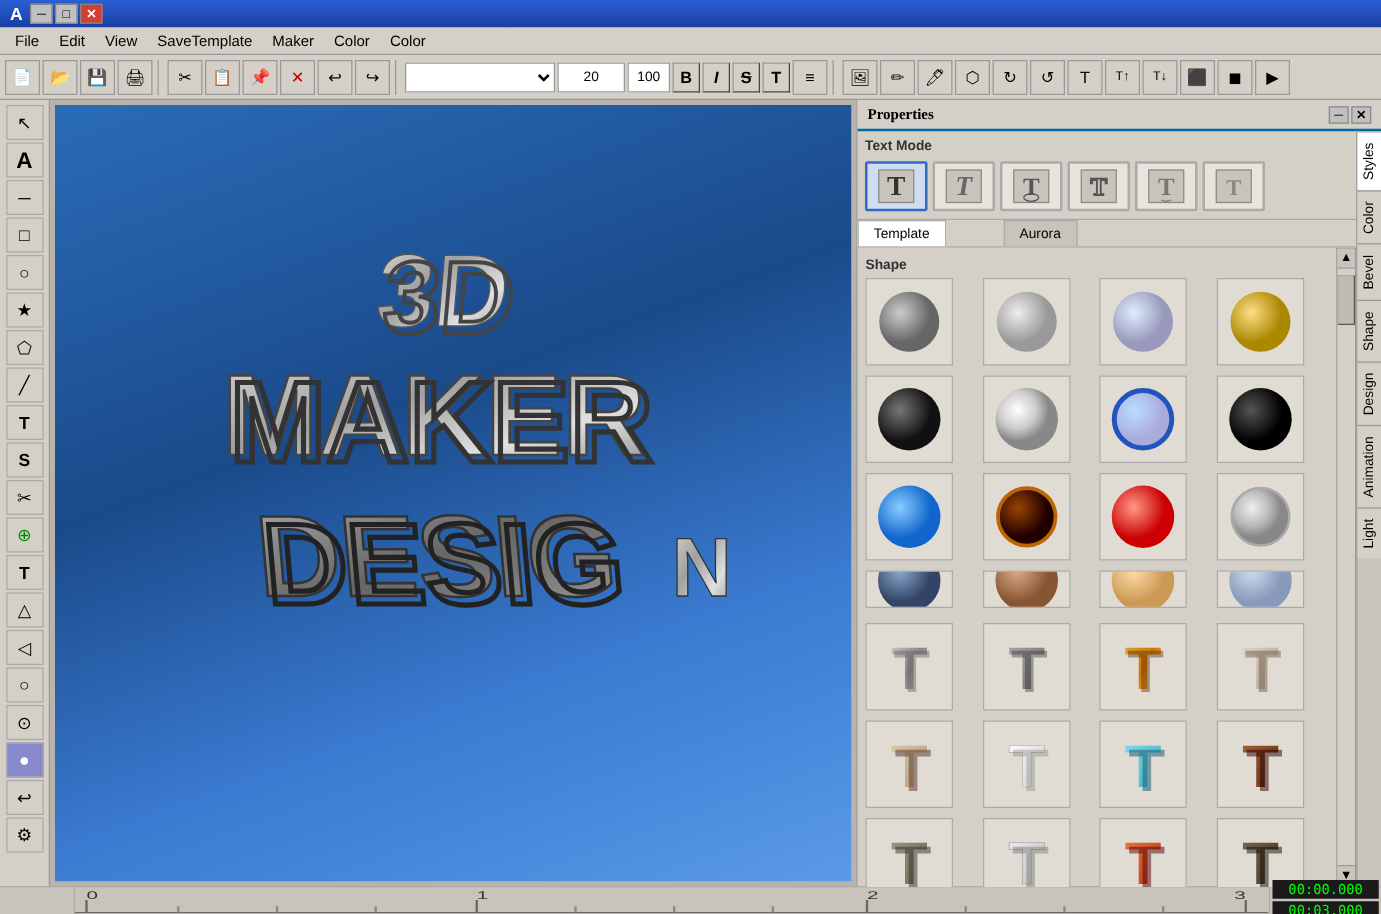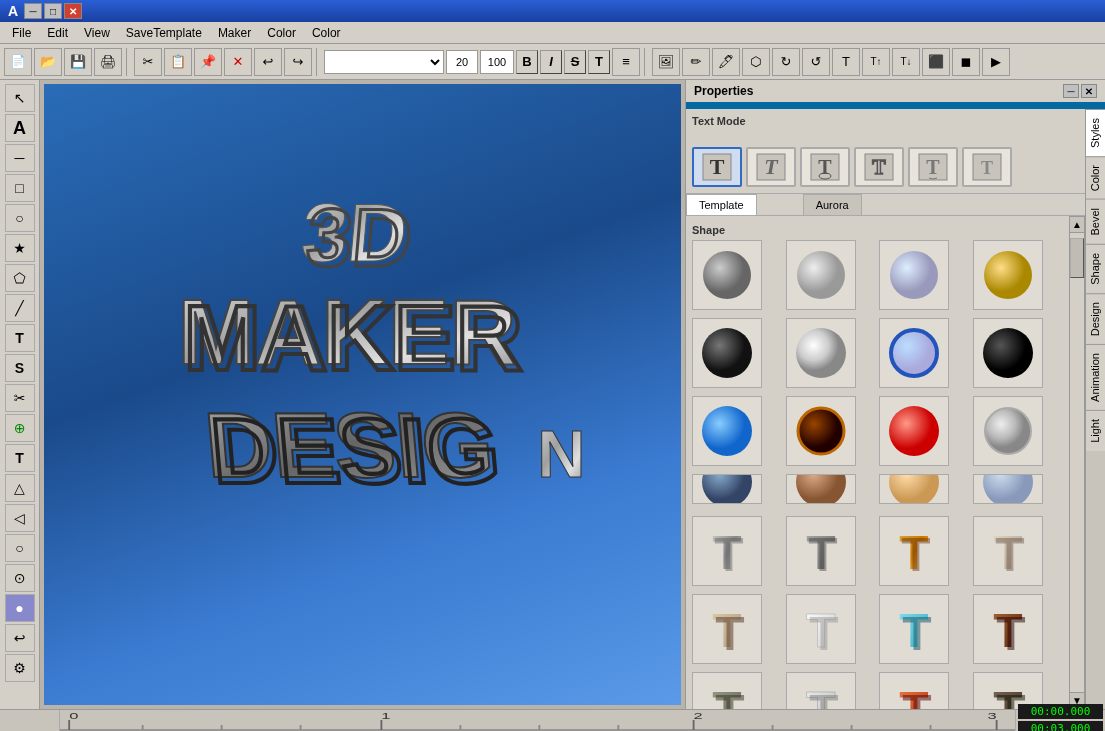--- a/index.html
+++ b/index.html
@@ -31,35 +31,35 @@
     
     .left-toolbar { width: 40px; background: #d4d0c8; border-right: 1px solid #999; display: flex; flex-direction: column; align-items: center; padding: 4px 2px; gap: 2px; overflow-y: auto; }
     .lt-btn { width: 30px; height: 28px; background: #d4d0c8; border: 1px solid #aaa; display: flex; align-items: center; justify-content: center; cursor: pointer; font-size: 14px; }
 
     
     .canvas-area { flex: 1; background: #b8b4ac; padding: 4px; display: flex; flex-direction: column; }
     .canvas { flex: 1; background: linear-gradient(160deg, #2a6cb8 0%, #1a4a8a 40%, #3a7ad0 70%, #5a9ae8 100%); position: relative; overflow: hidden; }
 
     
     .properties-panel { width: 420px; background: #d4d0c8; border-left: 1px solid #999; display: flex; flex-direction: column; }
-    .props-header { background: #d4d0c8; padding: 4px 8px; border-bottom: 7px solid #0369a1; display: flex; align-items: flex-start; justify-content: space-between; font-size: 12px; font-weight: bold; }
+    .props-header { background: #d4d0c8; padding: 4px 8px; border-bottom: 2px solid #0369a1; display: flex; align-items: flex-end; justify-content: space-between; font-size: 12px; font-weight: bold; font-family: Liberation Serif, serif; }
     .props-header-btns { display: flex; gap: 2px; }
     .ph-btn { width: 16px; height: 14px; font-size: 10px; cursor: pointer; background: #c0c0c0; border: 1px solid #888; display: flex; align-items: center; justify-content: center; }
 
     
     .props-body { display: flex; flex: 1; overflow: hidden; }
     .side-tabs { width: 20px; background: #c8c4bc; border-left: 1px solid #999; display: flex; flex-direction: column; }
     .side-tab { writing-mode: vertical-rl; text-orientation: mixed; transform: rotate(180deg); padding: 8px 3px; font-size: 11px; cursor: pointer; border-bottom: 1px solid #999; background: #d4d0c8; }
     .side-tab.active { background: #ffffff; }
 
     .props-content { flex: 1; display: flex; flex-direction: column; overflow: hidden; }
 
     
     .text-mode-section { padding: 6px; border-bottom: 1px solid #aaa; }
-    .section-title { font-size: 11px; font-weight: bold; margin-bottom: 20px; color: #333; }
+    .section-title { font-size: 11px; font-weight: bold; margin-bottom: 6px; color: #333; }
     .text-mode-icons { display: flex; gap: 4px; }
     .tm-icon { width: 50px; height: 40px; background: #e8e4dc; border: 2px solid #aaa; display: flex; align-items: center; justify-content: center; cursor: pointer; border-radius: 2px; }
     .tm-icon.active { border-color: #316ac5; background: #d0dcf0; }
 
     
     .props-tabs { display: flex; border-bottom: 1px solid #aaa; gap: 44px; }
     .p-tab { padding: 4px 12px; font-size: 11px; cursor: pointer; background: #c8c4bc; border: 1px solid #aaa; border-bottom: none; margin-right: 2px; }
     .p-tab.active { background: #ffffff; }
     .shapes-label { font-size: 11px; font-weight: bold; margin: 4px 0; color: #333; }
     .shapes-grid { display: grid; grid-template-columns: repeat(4, 1fr); gap: 3px; margin-bottom: 8px; }
@@ -105,21 +105,21 @@
   <div class="tb-btn">✂</div>
   <div class="tb-btn">📋</div>
   <div class="tb-btn">📌</div>
   <div class="tb-btn" style="color:#c00;">✕</div>
   <div class="tb-btn">↩</div>
   <div class="tb-btn">↪</div>
   <div class="tb-separator"></div>
   <select class="tb-dropdown">
     <option></option>
   </select>
-  <input class="tb-input" type="text" value="20" style="width: 32px;">
+  <input class="tb-input" type="text" value="20" style="width: 54px;">
   <input class="tb-input" type="text" value="100" style="width: 34px;">
   <div class="tb-text-btn">
       <b>B</b>
     </div>
   <div class="tb-text-btn">
       <i>I</i>
     </div>
   <div class="tb-text-btn">
       <s>S</s>
     </div>

